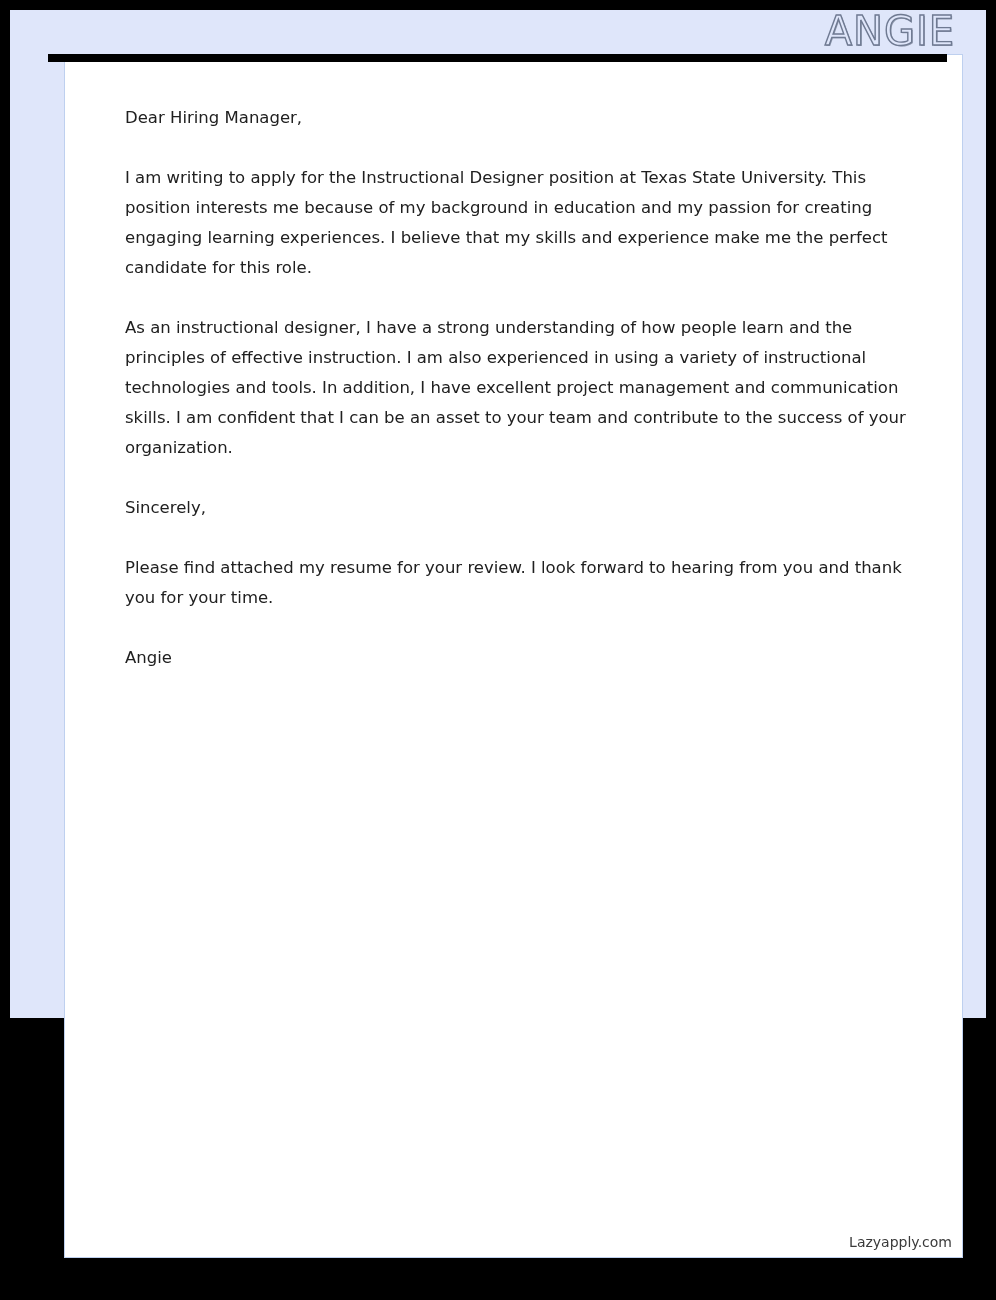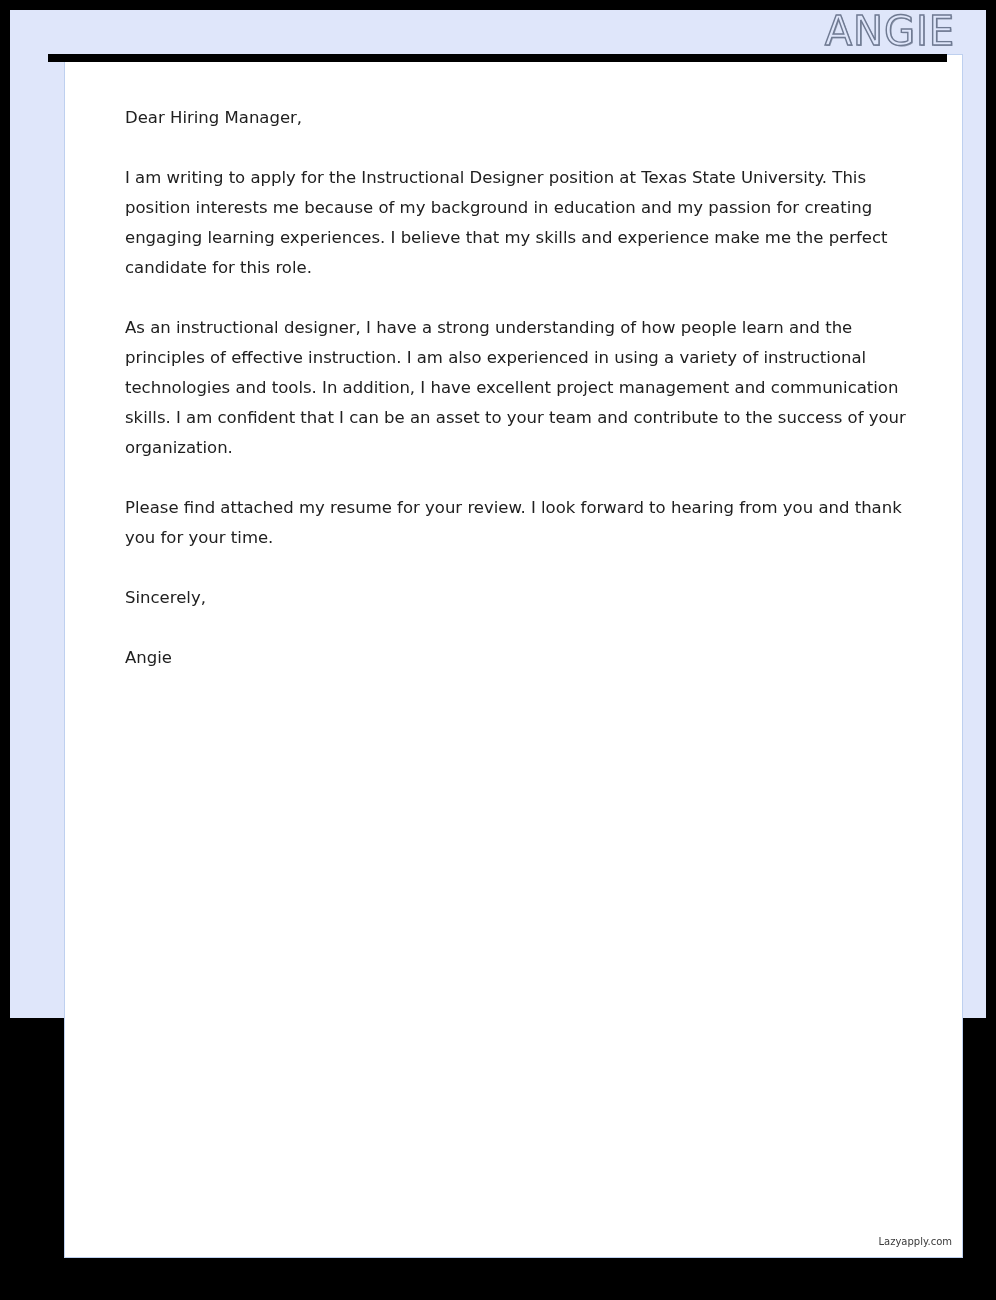--- a/index.html
+++ b/index.html
@@ -97,21 +97,21 @@
   .para.date-line {
     margin-bottom: 0;
     color: #2a86e6;
   }
 
   .footer {
     position: absolute;
     right: 10px;
     bottom: 6px;
     font-family: "DejaVu Sans", sans-serif;
-    font-size: 10px;
+    font-size: 14px;
     line-height: 18px;
     color: #3a3a3a;
     white-space: nowrap;
   }
 </style>
 </head>
 <body>
 
 <div class="page-frame">
 
@@ -124,23 +124,23 @@
   <div class="sheet">
 
     <div class="letter-body">
 
       <p class="para">Dear Hiring Manager,</p>
 
       <p class="para">I am writing to apply for the Instructional Designer position at Texas State University. This position interests me because of my background in education and my passion for creating engaging learning experiences. I believe that my skills and experience make me the perfect candidate for this role.</p>
 
       <p class="para">As an instructional designer, I have a strong understanding of how people learn and the principles of effective instruction. I am also experienced in using a variety of instructional technologies and tools. In addition, I have excellent project management and communication skills. I am confident that I can be an asset to your team and contribute to the success of your organization.</p>
 
+      <p class="para">Sincerely,</p>
+
       <p class="para">Please find attached my resume for your review. I look forward to hearing from you and thank you for your time.</p>
-
-      <p class="para">Sincerely,</p>
 
       <p class="para closing-name">Angie</p>
 
 
     </div>
 
     <div class="footer">Lazyapply.com</div>
 
   </div>
 

